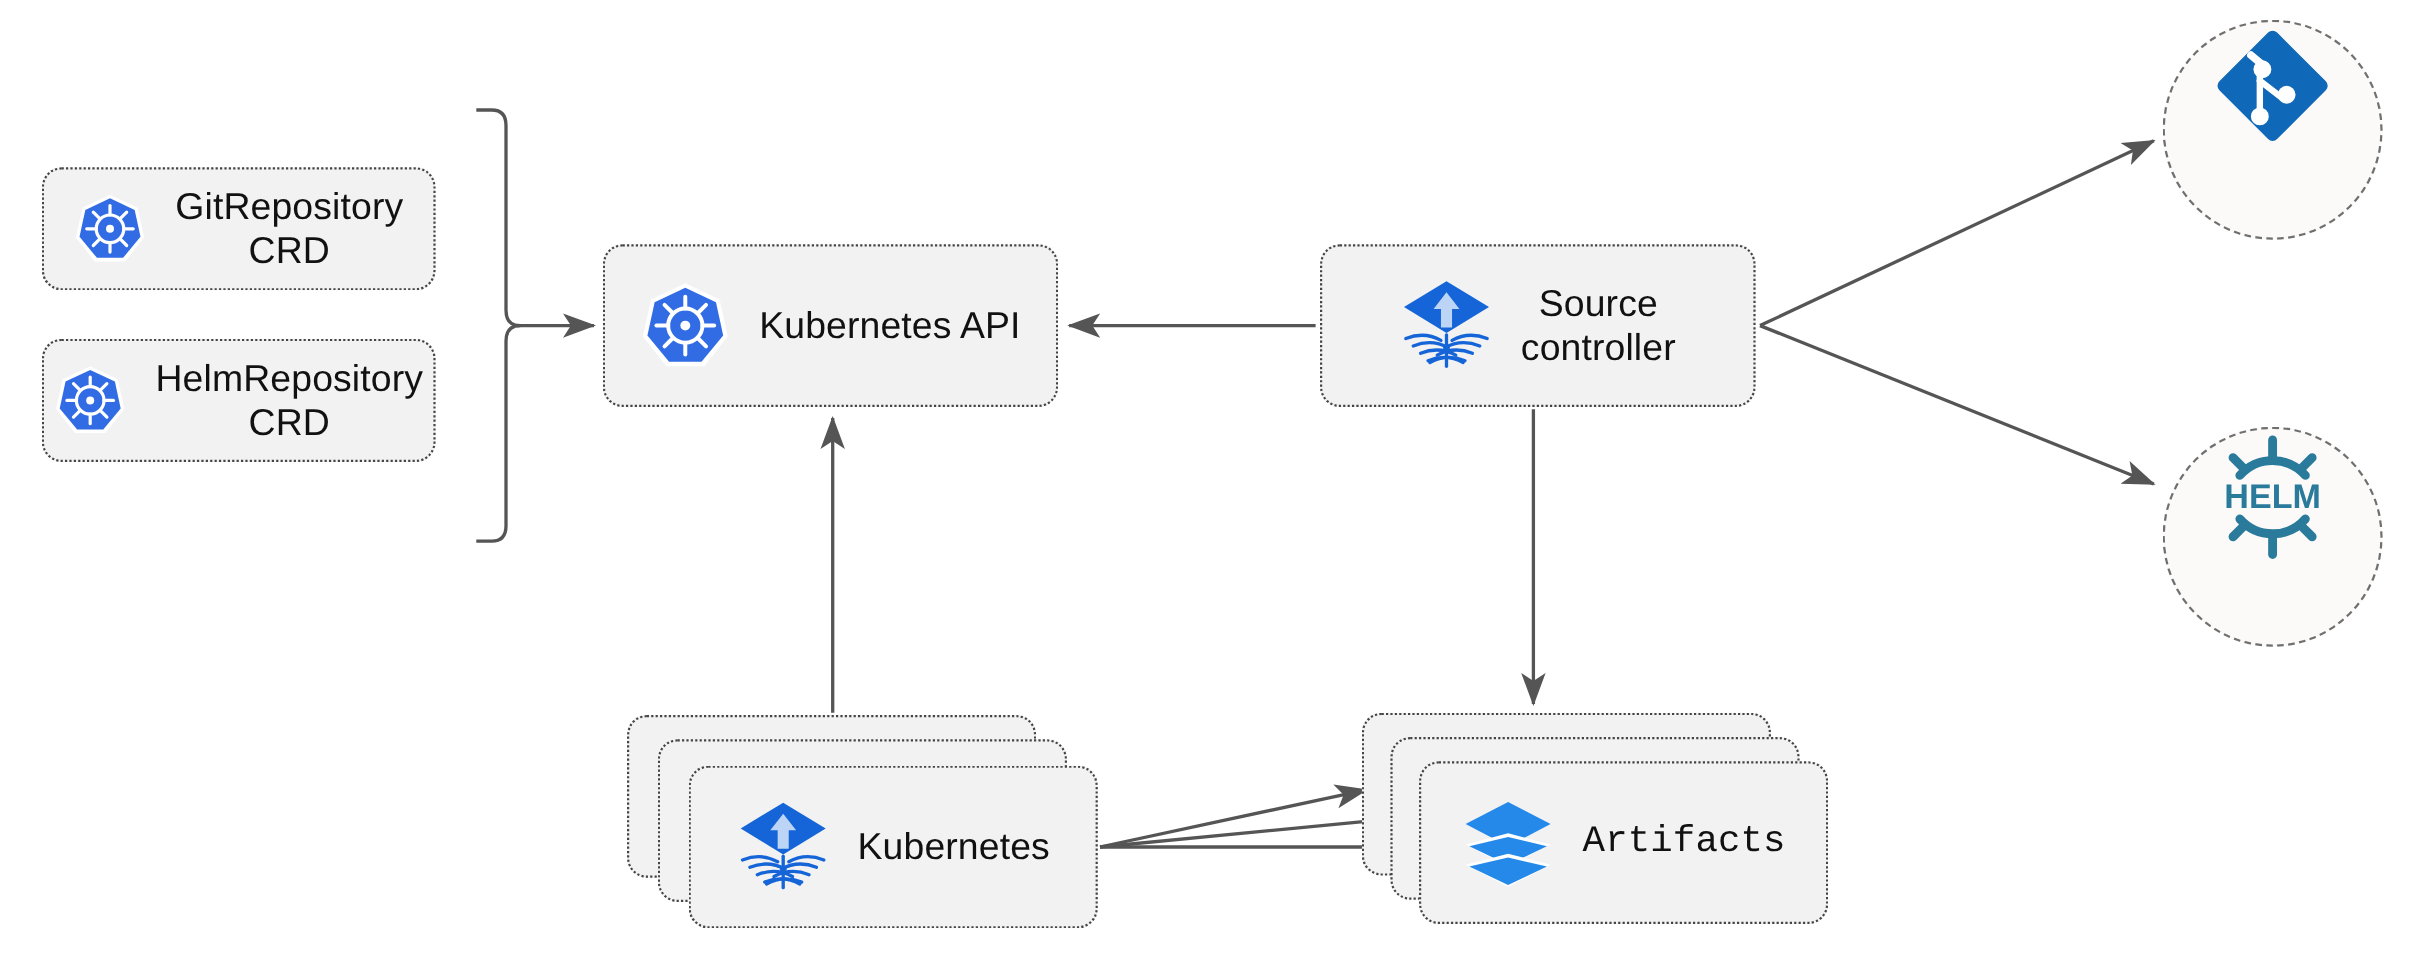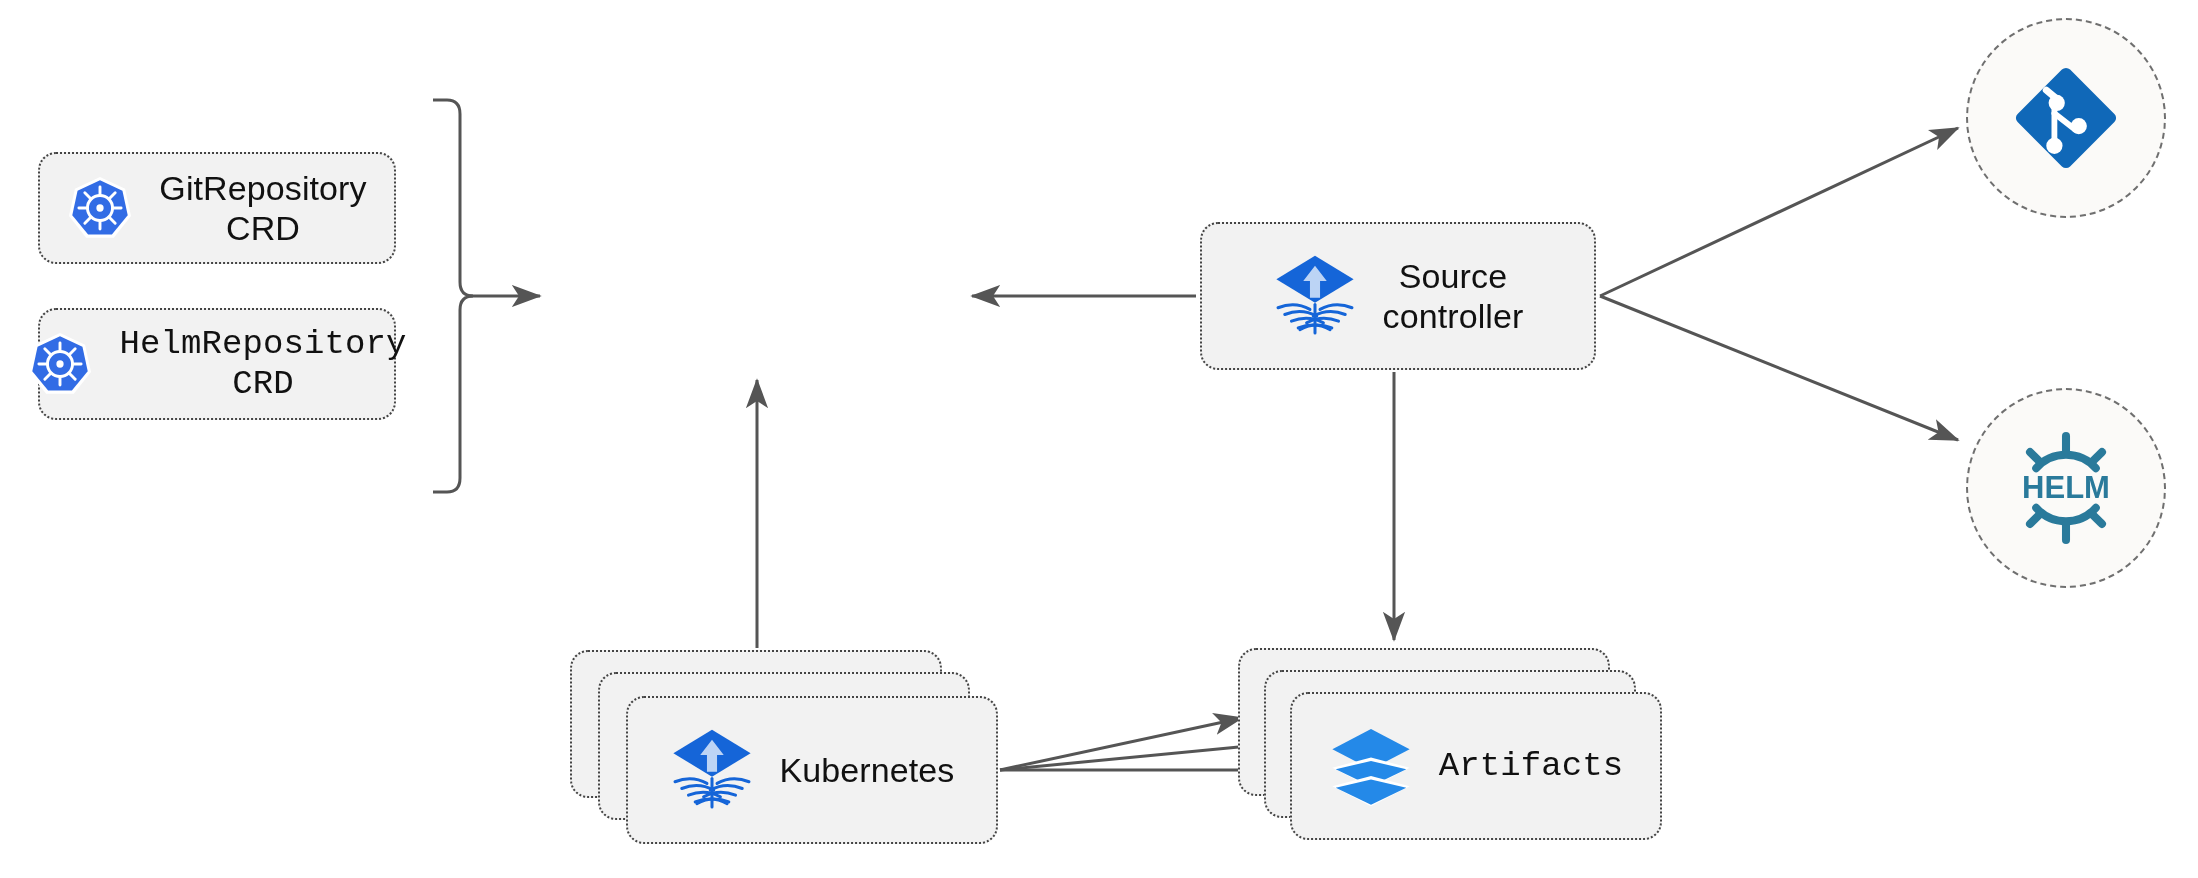--- a/index.html
+++ b/index.html
@@ -65,27 +65,27 @@
   }
 
   
   .circle-node {
     position: absolute;
     box-sizing: border-box;
     border: 2px dashed #6f6f6f;
     border-radius: 50%;
     background: #fbfaf8;
     display: flex;
-    align-items: center;
+    align-items: flex-start;
     justify-content: center;
   }
 
   
   #node-gitrepo-crd   { left: 38px;   top: 152px; width: 358px; height: 112px; }
-  #node-helmrepo-crd  { left: 38px;   top: 308px; width: 358px; height: 112px; font-family: Liberation Mono, monospace; }
+  #node-helmrepo-crd  { left: 38px;   top: 308px; width: 358px; height: 112px; }
 
   #node-k8s-api       { left: 548px;  top: 222px; width: 414px; height: 148px; }
 
   #node-source-ctrl   { left: 1200px; top: 222px; width: 396px; height: 148px; }
 
   
   #stack-consumers    { left: 570px;  top: 650px; }
   #consumers-l1       { left: 0px;   top: 0px;  width: 372px; height: 148px; }
   #consumers-l2       { left: 28px;  top: 22px; width: 372px; height: 148px; }
   #node-consumers     { left: 626px; top: 696px; width: 372px; height: 148px; }
@@ -174,20 +174,39 @@
         <line x1="64" y1="64" x2="73" y2="73"></line>
         <line x1="73" y1="27" x2="64" y2="36"></line>
         <line x1="36" y1="64" x2="27" y2="73"></line>
       </g>
       <circle cx="50" cy="50" r="5.5" fill="#ffffff"></circle>
     </svg>
     <span class="node-label">HelmRepository
 CRD</span>
   </div>
 
+  <div id="node-k8s-api" class="node">
+    <svg class="node-icon" width="82" height="82" viewBox="0 0 100 100" xmlns="http://www.w3.org/2000/svg">
+      <polygon points="50,3 88,21 97,62 71,95 29,95 3,62 12,21" fill="#ffffff"></polygon>
+      <polygon points="50,8 84,24 92,61 68,90 32,90 8,61 16,24" fill="#326ce5"></polygon>
+      <g stroke="#ffffff" stroke-width="4.4" stroke-linecap="round" fill="none">
+        <circle cx="50" cy="50" r="19"></circle>
+        <line x1="50" y1="18" x2="50" y2="31"></line>
+        <line x1="50" y1="69" x2="50" y2="82"></line>
+        <line x1="18" y1="50" x2="31" y2="50"></line>
+        <line x1="69" y1="50" x2="82" y2="50"></line>
+        <line x1="27" y1="27" x2="36" y2="36"></line>
+        <line x1="64" y1="64" x2="73" y2="73"></line>
+        <line x1="73" y1="27" x2="64" y2="36"></line>
+        <line x1="36" y1="64" x2="27" y2="73"></line>
+      </g>
+      <circle cx="50" cy="50" r="5.5" fill="#ffffff"></circle>
+    </svg>
+    <span class="node-label">Kubernetes API</span>
+  </div>
 
   <div id="node-source-ctrl" class="node">
     <svg class="node-icon" width="84" height="84" viewBox="0 0 100 100" xmlns="http://www.w3.org/2000/svg">
       <polygon points="50,2 96,30 50,58 4,30" fill="#1565d8"></polygon>
       <g fill="#bcd4f5">
         <polygon points="50,14 64,32 56,32 56,52 44,52 44,32 36,32"></polygon>
       </g>
       <g stroke="#1565d8" stroke-width="3.6" fill="none" stroke-linecap="round">
         <path d="M6,64 Q26,56 44,66"></path>
         <path d="M14,72 Q34,64 52,74"></path>

